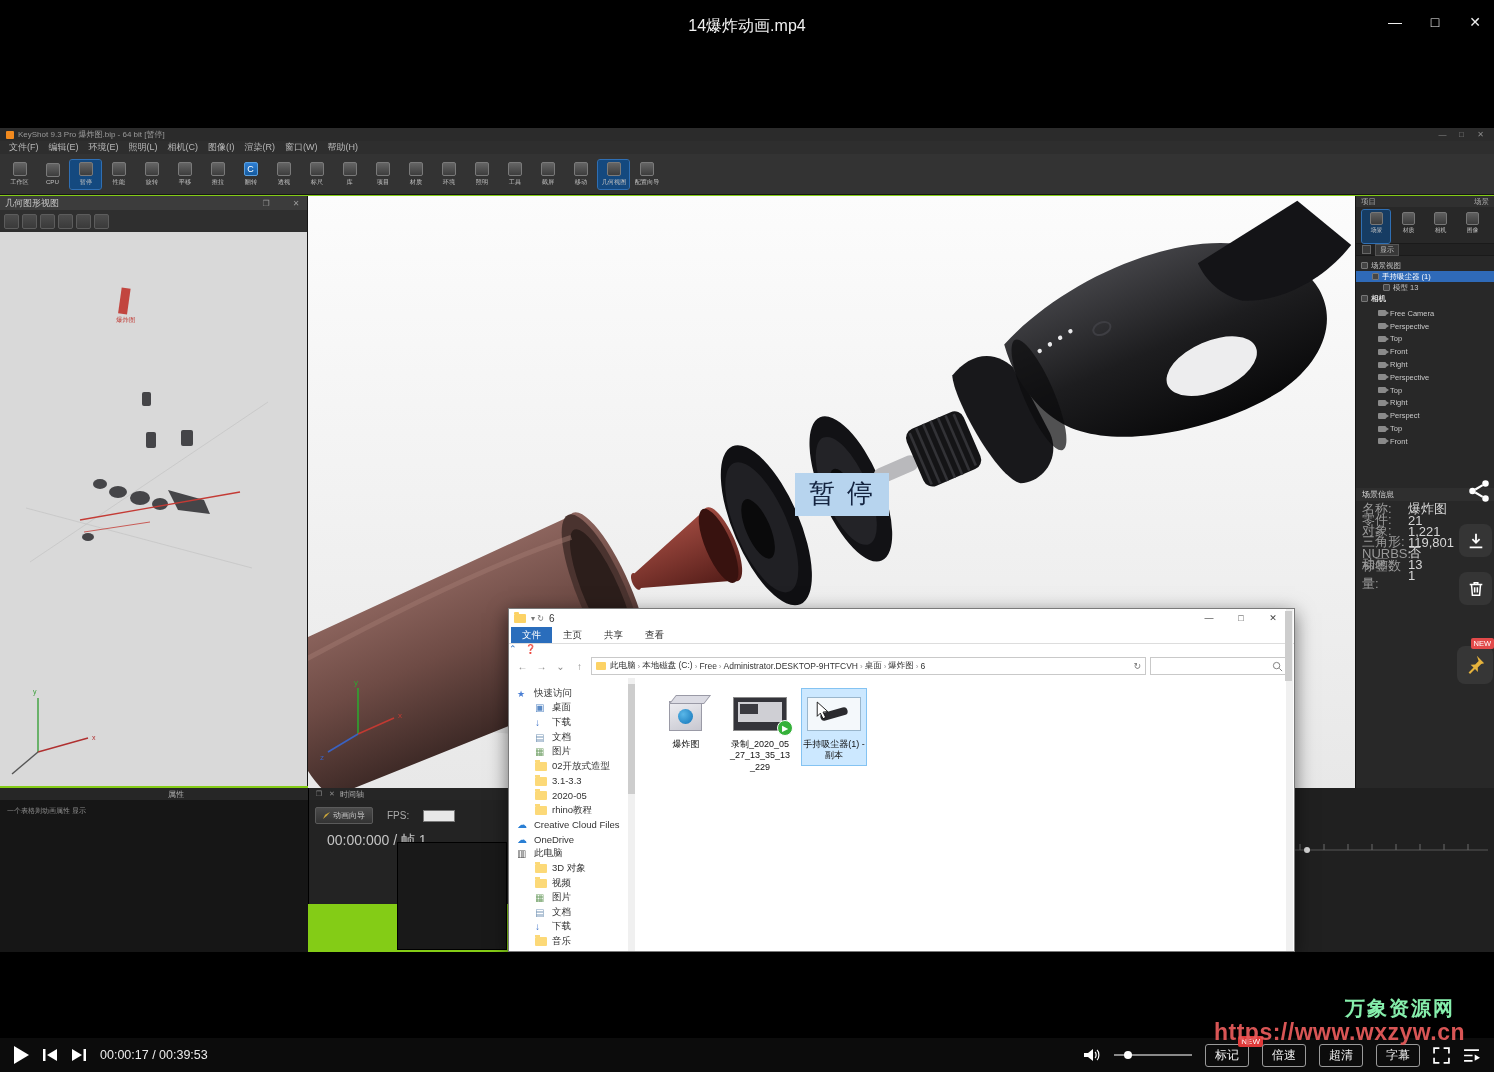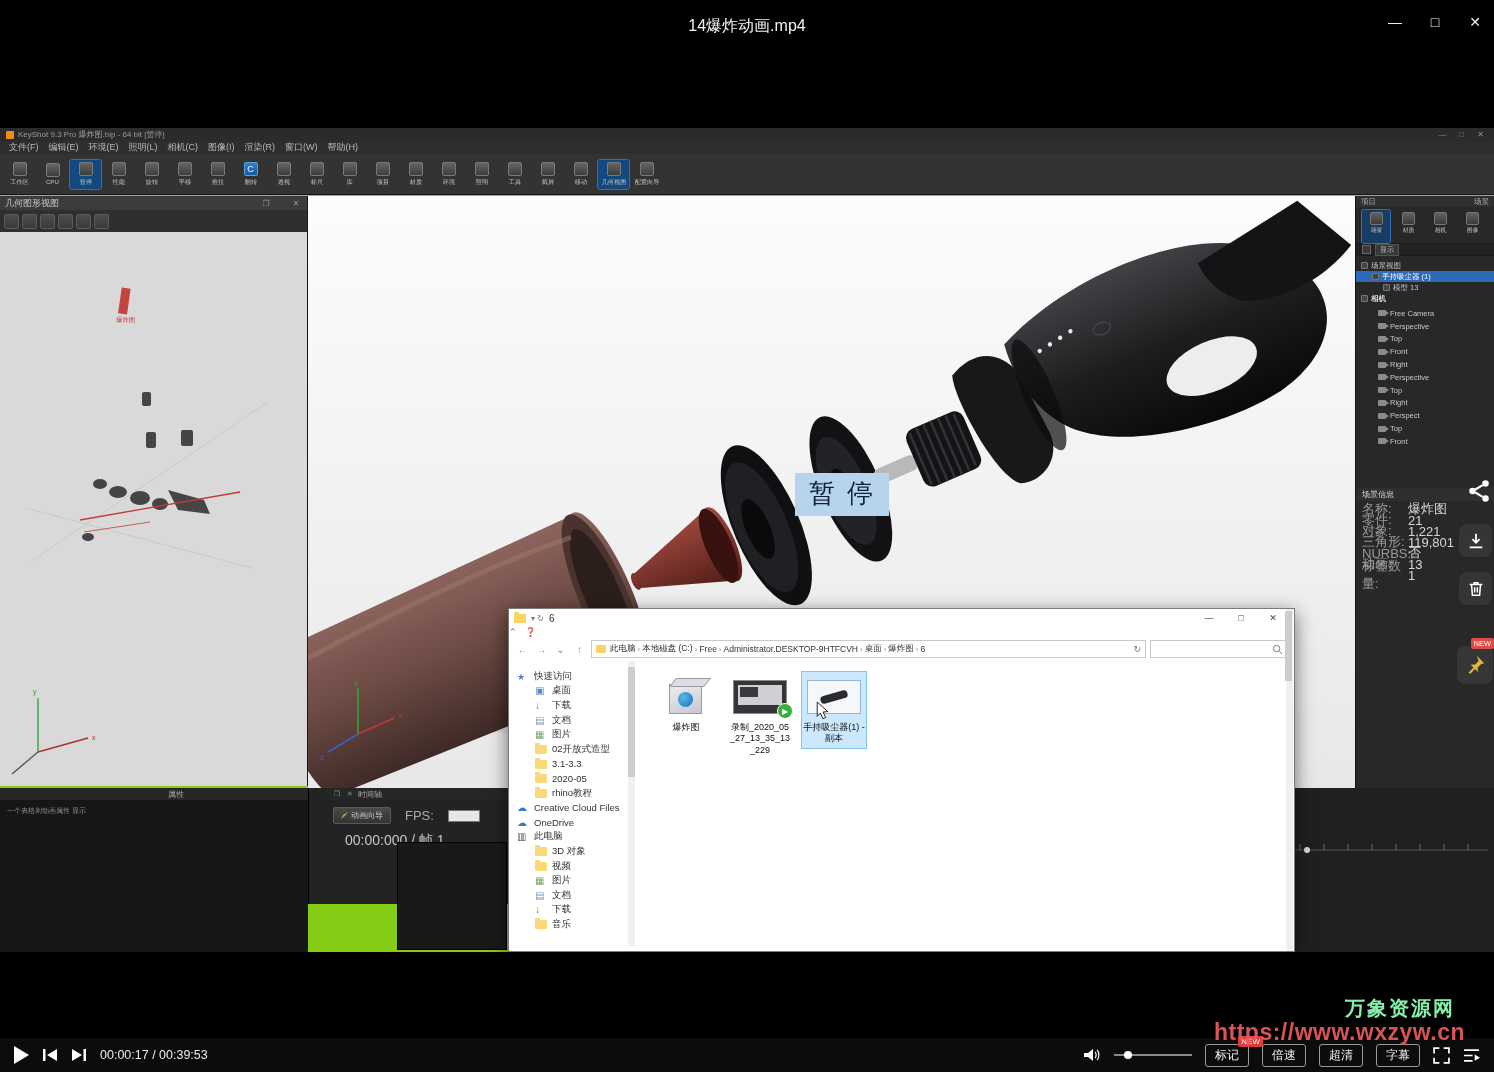--- a/index.html
+++ b/index.html
@@ -69,26 +69,26 @@
   .rp-info { padding:3px 0; }
   .info-row { height:11px; display:flex; align-items:center; padding:0 6px; font-size:13px; }
   .info-row .il { width:46px; color:#9a9a9a; flex:none; }
   .info-row .iv { color:#d6d6d6; }
 
   
   .tb-left { position:absolute; left:0; top:660px; width:308px; height:164px; background:#161616; }
   .tb-head { height:12px; background:#262626; font-size:8px; color:#ababab; display:flex; align-items:center; gap:3px; padding:0 5px; }
   .tb-left .tb-head { padding-left:168px; }
   .tb-hint { font-size:7px; color:#8a8a8a; padding:6px 7px; }
-  .tb-mid { position:absolute; left:308px; top:660px; width:200px; height:116px; background:#232323; border-left:1px solid #000;padding-left:18px; }
+  .tb-mid { position:absolute; left:308px; top:660px; width:200px; height:116px; background:#232323; border-left:1px solid #000; }
   .tb-hbtn { width:10px; text-align:center; color:#8a8a8a; font-size:7px; }
   .tb-row1 { display:flex; align-items:center; gap:14px; padding:7px 6px 0; }
   .wiz-btn { border:1px solid #5a5a5a; background:linear-gradient(#4a4a4a,#333); color:#ccc; font-size:8px; padding:2px 7px; border-radius:2px; display:flex; gap:3px; align-items:center; }
   .wiz-ic { width:7px; height:7px; background:#caa53a; clip-path:polygon(0 100%,30% 40%,100% 0,55% 55%); }
-  .fps-lb { font-size:13px; color:#aaa; }
+  .fps-lb { font-size:10px; color:#aaa; }
   .fps-input { width:32px; height:12px; background:#e8e8e8; border:1px solid #777; font-size:7px; }
   .tb-time { font-size:14px; color:#c5c5c5; padding:8px 0 0 18px; }
   .tb-sub { position:absolute; left:88px; top:54px; width:110px; height:108px; background:#191919; border:1px solid #000; }
   .tb-right { position:absolute; left:508px; top:660px; width:986px; height:164px; background:#202020; }
 
   
   .explorer { position:absolute; left:508px; top:608px; width:787px; height:344px; background:#fff; border:1px solid #7a7a7a; box-shadow:0 5px 18px rgba(0,0,0,0.55); color:#222; overflow:hidden; }
   .e-title { height:18px; display:flex; align-items:center; gap:5px; padding:0 5px; }
   .e-folder-ic { width:12px; height:9px; background:#fcd265; border-radius:1px; position:relative; flex:none; }
   .e-folder-ic::before { content:""; position:absolute; left:0; top:-2px; width:5px; height:2px; background:#fcd265; border-radius:1px 1px 0 0; }
@@ -629,20 +629,27 @@
     <div class="e-title">
       <span class="e-folder-ic"></span>
       <span class="e-quick">▾ ↻</span>
       <span class="t-label">6</span>
       <div class="e-winbtns">
         <span class="e-wb">—</span>
         <span class="e-wb">□</span>
         <span class="e-wb">✕</span>
       </div>
     </div>
+    <div class="e-ribbon">
+
+    <span class="e-tab accent">文件</span>
+        <span class="e-tab">主页</span>
+        <span class="e-tab">共享</span>
+        <span class="e-tab">查看</span>
+      </div>
     <div class="e-ribbon-right">
       <span>⌃</span>
       <span>❓</span>
     </div>
     <div class="e-address">
       <span class="nav-btn">←</span>
       <span class="nav-btn">→</span>
       <span class="nav-btn">⌄</span>
       <span class="nav-btn">↑</span>
       <div class="addr-box">

